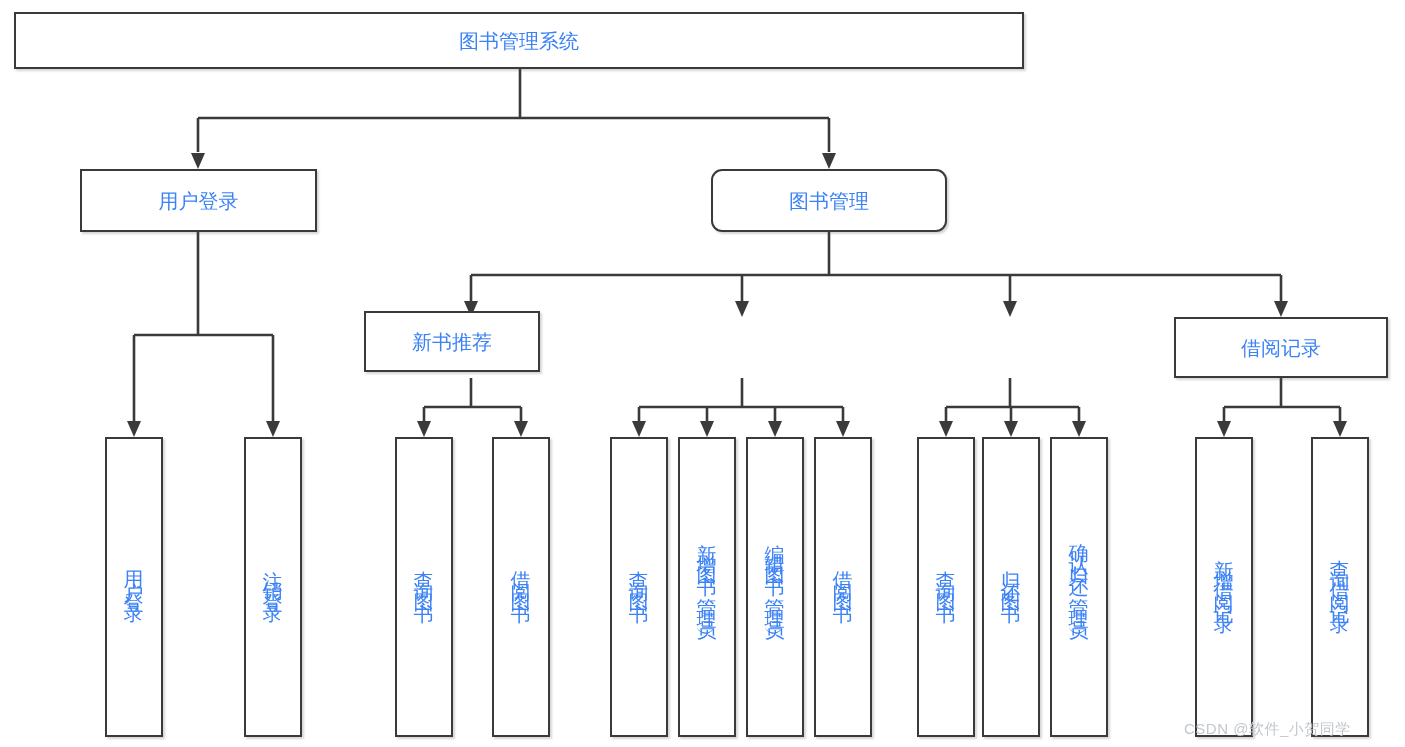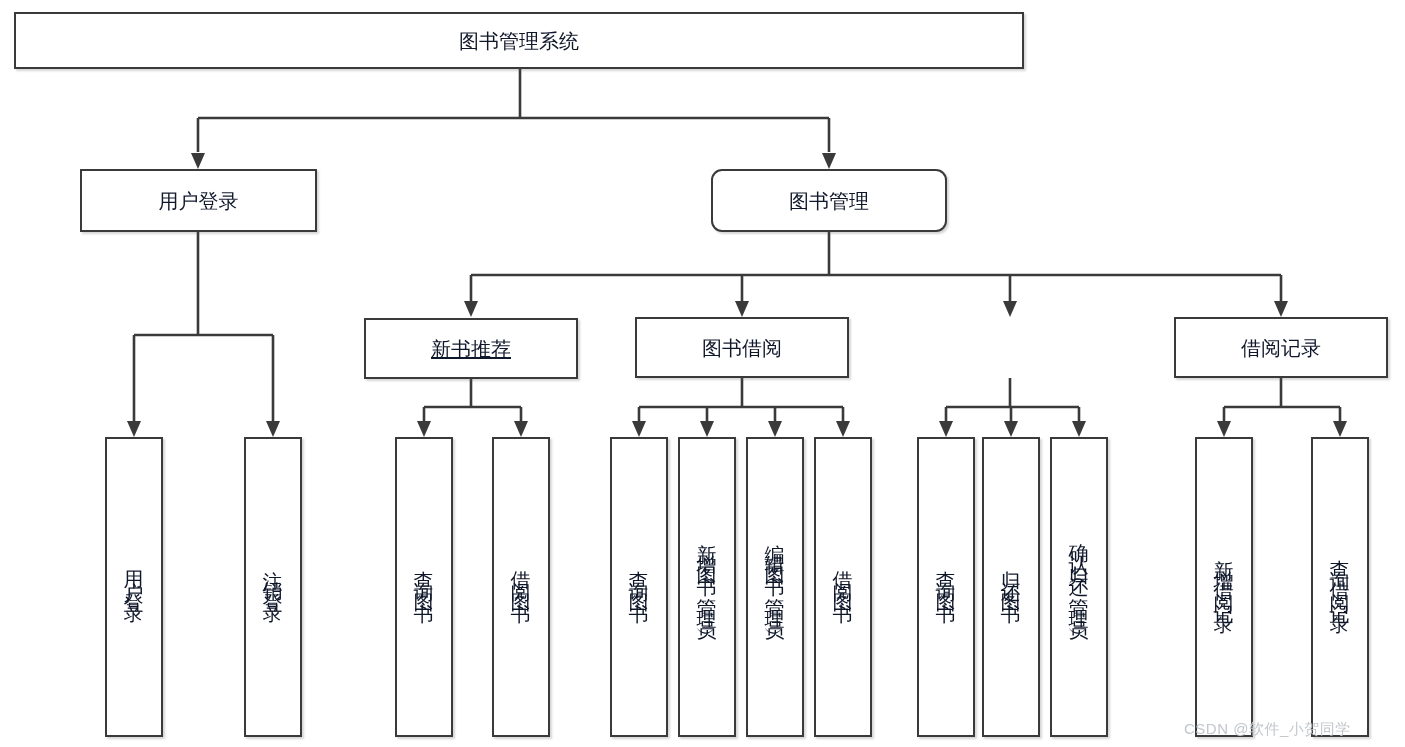--- a/index.html
+++ b/index.html
@@ -10,21 +10,21 @@
     overflow:hidden;
     font-family:"Liberation Sans", sans-serif;
   }
   .canvas svg { position:absolute; left:0; top:0; }
   .box {
     position:absolute;
     background:#ffffff;
     border:2.5px solid #3a3a3a;
     box-sizing:border-box;
     display:flex; align-items:center; justify-content:center;
-    color:#0f172a;
+    color:#3b82f6;
     box-shadow:2px 2px 2px rgba(90,90,90,0.25);
   }
   .box.root { border-width:2px; }
   .label { font-size:20px; line-height:1; white-space:nowrap; }
   .vlabel {
     writing-mode:vertical-rl;
     text-orientation:mixed;
     font-size:20px;
     letter-spacing:11px;
     line-height:1;
@@ -80,25 +80,22 @@
     <span class="label">图书管理系统</span>
   </div>
 
   <div class="box" style="left:80px; top:169px; width:237px; height:63px;">
     <span class="label">用户登录</span>
   </div>
   <div class="box" style="left:711px; top:169px; width:236px; height:63px;border-radius:11px;">
     <span class="label">图书管理</span>
   </div>
 
-  <div class="box" style="left:364px; top:318px; width:214px; height:61px;text-decoration:underline;">
+  <div class="box" style="left:364px; top:311px; width:176px; height:61px;">
     <span class="label">新书推荐</span>
-  </div>
-  <div class="box" style="left:635px; top:317px; width:214px; height:61px;">
-    <span class="label">图书借阅</span>
   </div>
   <div class="box" style="left:1174px; top:317px; width:214px; height:61px;">
     <span class="label">借阅记录</span>
   </div>
 
   <div class="box" style="left:105px; top:437px; width:58px; height:300px;">
     <span class="vlabel">用户登录</span>
   </div>
   <div class="box" style="left:244px; top:437px; width:58px; height:300px;">
     <span class="vlabel">注销登录</span>

